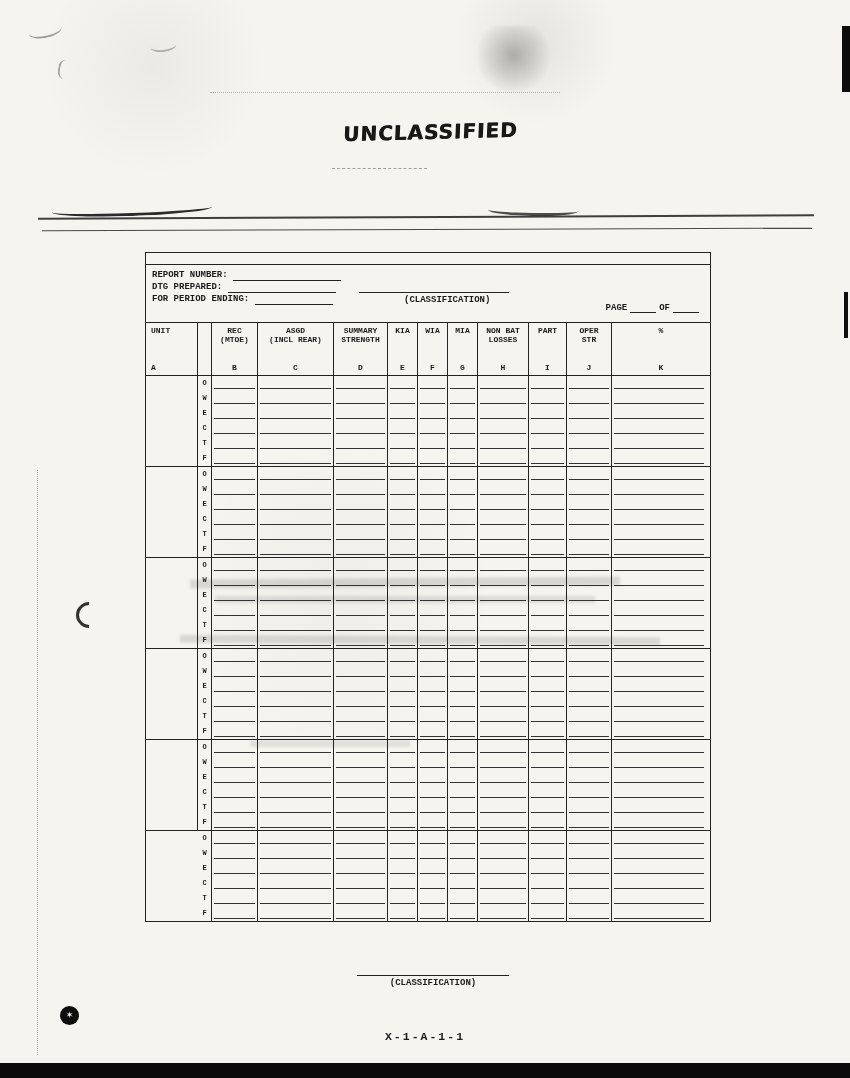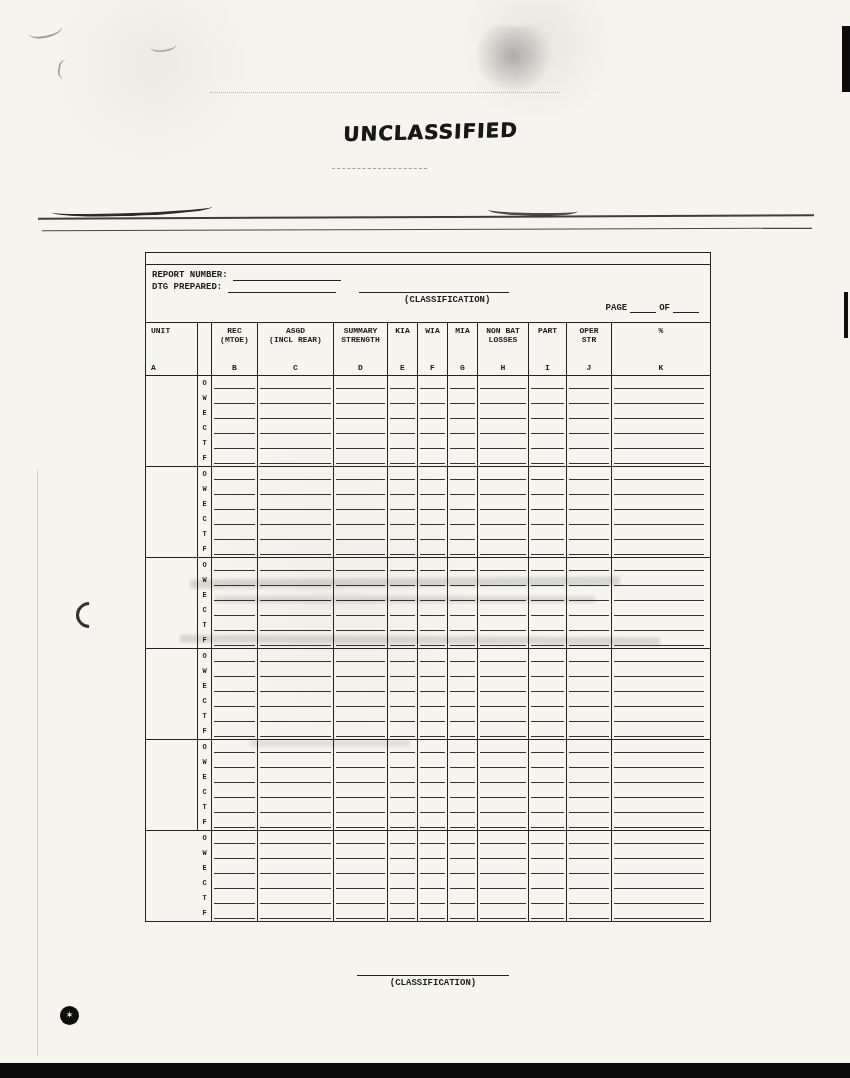--- a/index.html
+++ b/index.html
@@ -126,20 +126,24 @@
     <div class="info">
       <div class="info-row">
         <span>REPORT NUMBER:</span>
         <span class="uline w110"></span>
       </div>
       <div class="info-row">
         <span>DTG PREPARED:</span>
         <span class="uline w110"></span>
         <span class="uline w150 gap"></span>
       </div>
+      <div class="info-row">
+        <span>FOR PERIOD ENDING:</span>
+        <span class="uline w80"></span>
+      </div>
       <div class="classification-center">(CLASSIFICATION)</div>
       <div class="page-of">
         <span>PAGE</span><span class="uline w28"></span><span>OF</span><span class="uline w28"></span>
       </div>
     </div>
 
 
     <div class="grid-header" id="grid-header">
         <div class="hcell unit-h">
           <div class="hname">
@@ -1360,13 +1364,14 @@
             <div class="blank-line"></div>
           </div>
         </div>
       </div>
   </div>
 
   <div class="footer-class">
     <div class="footer-line"></div>
     <div>(CLASSIFICATION)</div>
   </div>
+  <div class="page-code">X-1-A-1-1</div>
 </div>
 
 </body></html>

